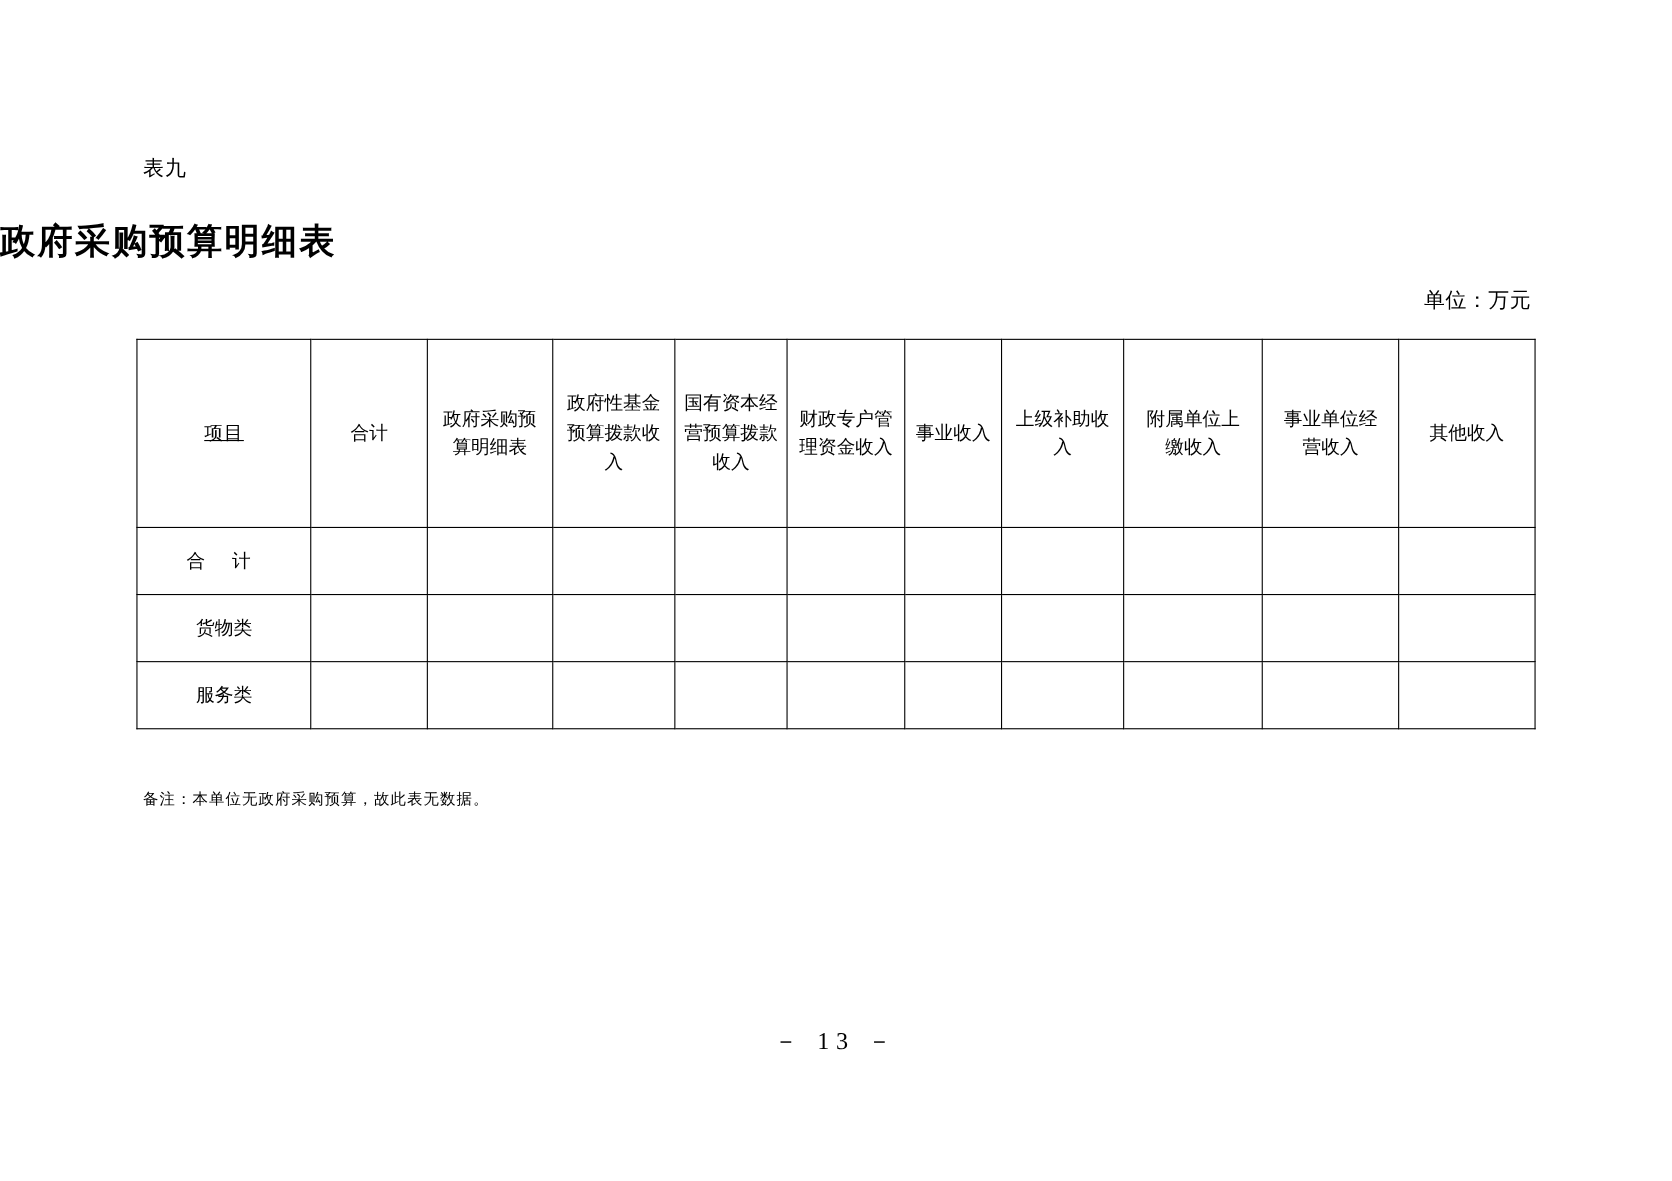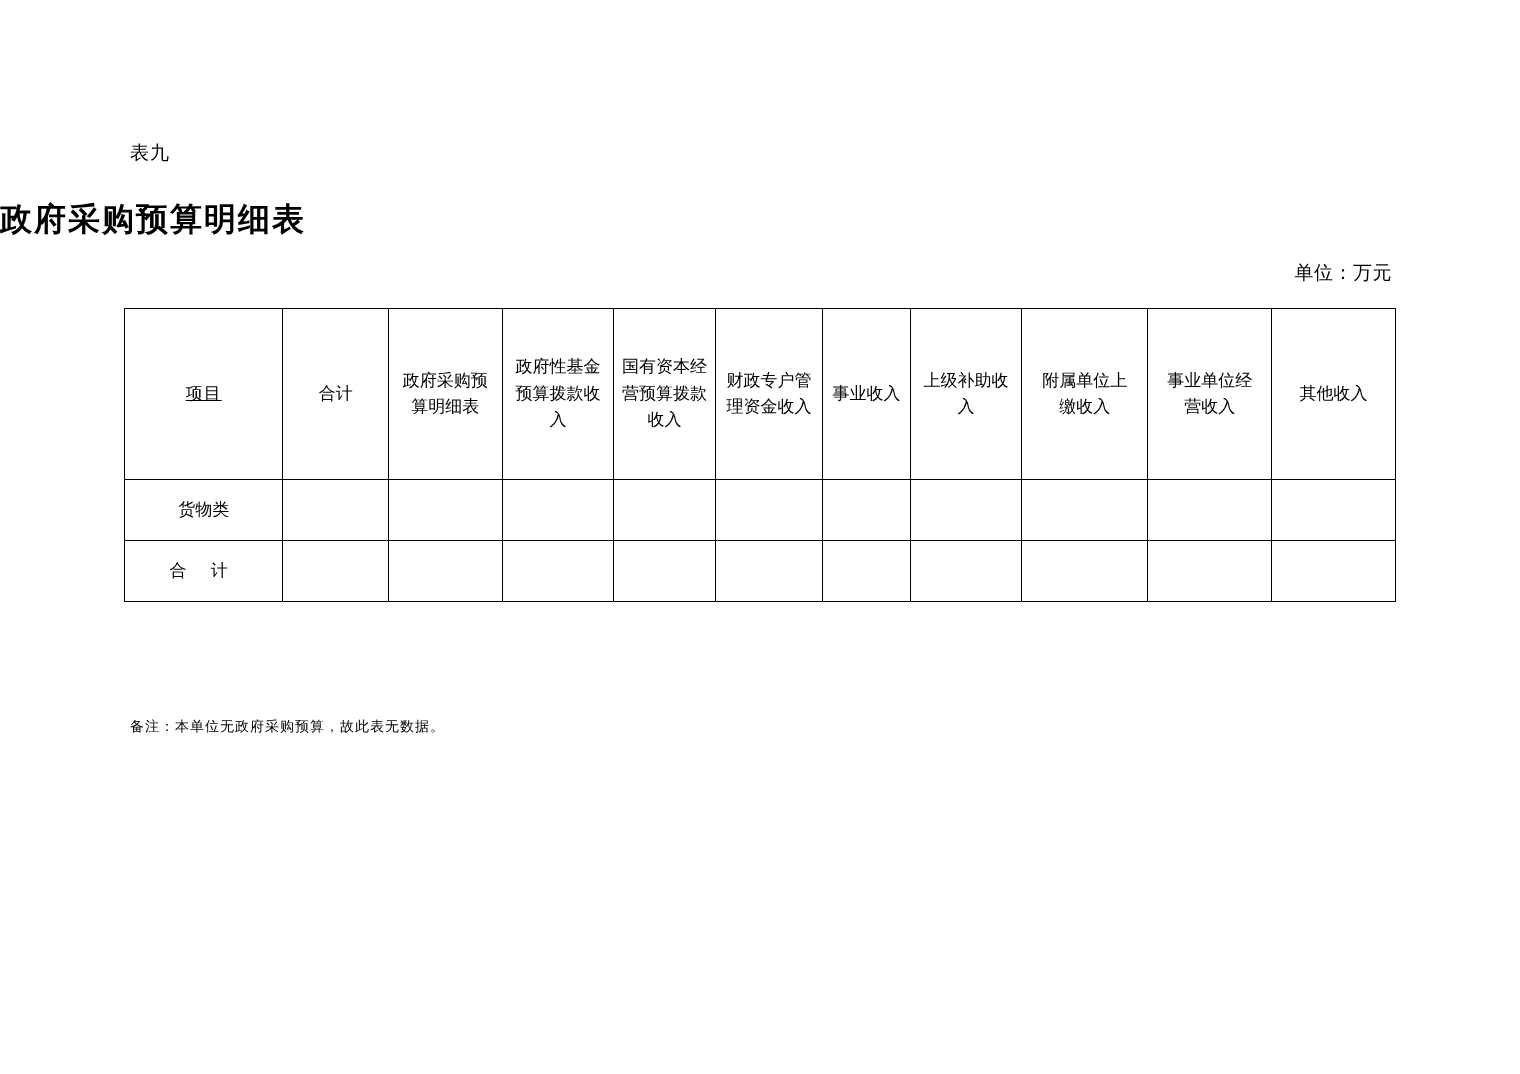--- a/index.html
+++ b/index.html
@@ -138,47 +138,61 @@
         <td><span class="vert-wrap">国有资本经营预算拨款收入</span></td>
         <td><span class="vert-wrap">财政专户管理资金收入</span></td>
         <td><span class="vert-wrap">事业收入</span></td>
         <td><span class="vert-wrap">上级补助收入</span></td>
         <td><span class="vert-wrap">附属单位上缴收入</span></td>
         <td><span class="vert-wrap">事业单位经营收入</span></td>
         <td><span class="vert-wrap">其他收入</span></td>
       </tr>
 
       <tr class="body">
+        <td class="row-label-spaced">合    计</td>
+        <td></td>
+        <td class="thick-r"></td>
+        <td></td>
+        <td></td>
+        <td></td>
+        <td></td>
+        <td></td>
+        <td></td>
+        <td></td>
+        <td></td>
+      </tr>
+
+      <tr class="body">
         <td>货物类</td>
         <td></td>
         <td class="thick-r"></td>
         <td></td>
         <td></td>
         <td></td>
         <td></td>
         <td></td>
         <td></td>
         <td></td>
         <td></td>
       </tr>
 
       <tr class="body">
-        <td class="row-label-spaced">合    计</td>
-        <td></td>
-        <td class="thick-r"></td>
+        <td>服务类</td>
+        <td class="thick-b"></td>
+        <td class="thick-r thick-b"></td>
         <td></td>
         <td></td>
         <td></td>
         <td></td>
         <td></td>
         <td></td>
         <td></td>
         <td></td>
       </tr>
 
-
     </tbody>
   </table>
 
   <div class="note">备注：本单位无政府采购预算，故此表无数据。</div>
 
+  <div class="page-number">－ 13 －</div>
 
 </div>
 
 </body></html>

